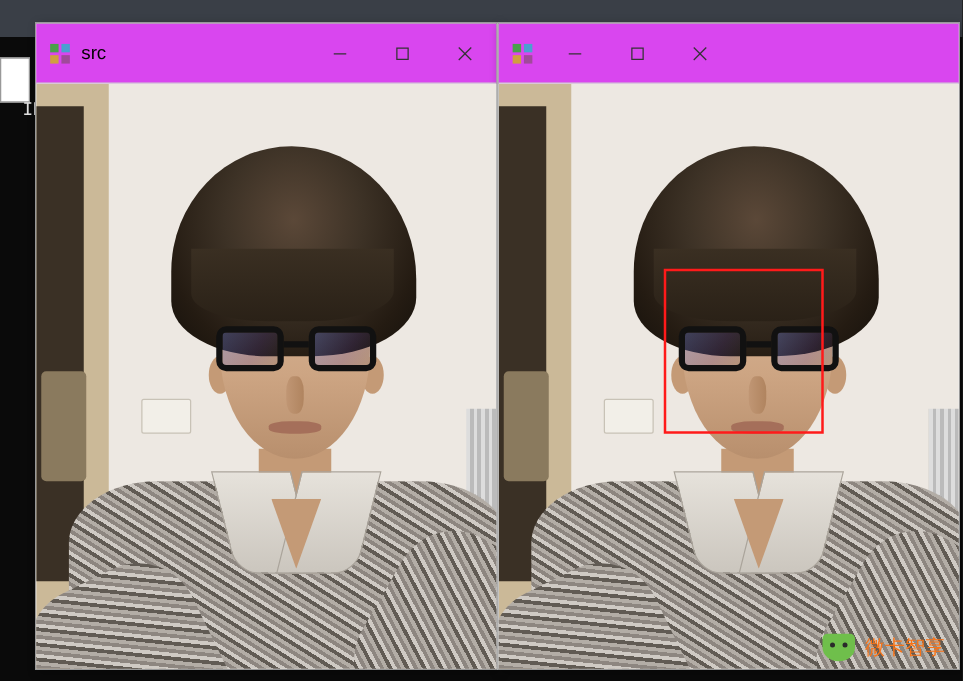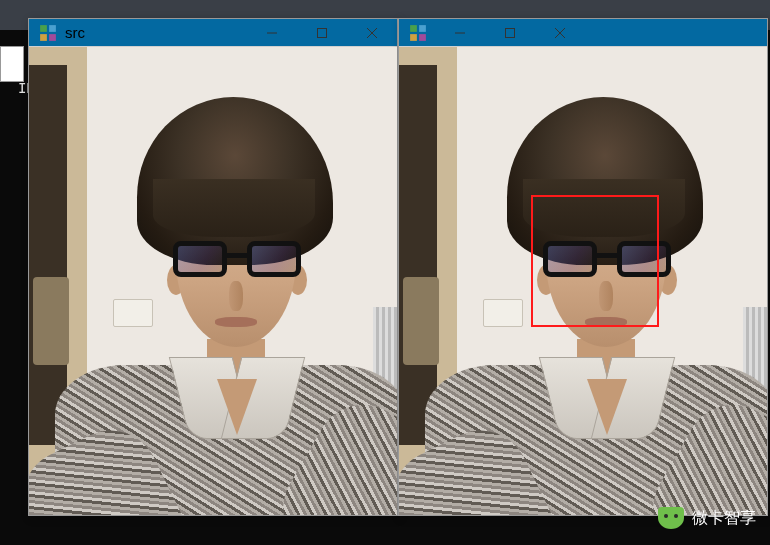--- a/index.html
+++ b/index.html
@@ -31,22 +31,22 @@
       display: flex;
       gap: 0;
     }
     .app-window {
       width: 370px;
       background: #fff;
       border: 1px solid #999;
       box-shadow: 2px 2px 8px rgba(0,0,0,0.3);
     }
     .window-title-bar {
-      height: 28px;
-      background: #0369a1;
+      height: 48px;
+      background: #d946ef;
       display: flex;
       align-items: center;
       border-bottom: 1px solid #d0d0d0;
     }
     .window-icon {
       width: 18px;
       height: 18px;
       margin-left: 10px;
       margin-right: 8px;
       display: inline-block;
@@ -186,21 +186,21 @@
       border:2px solid #ff1a1a;
       pointer-events:none;
     }
     .watermark {
       position:absolute;
       right:14px;
       bottom:16px;
       display:flex;
       align-items:center;
       gap:8px;
-      color:#ffffff;
+      color:#f97316;
       font-size:16px;
     }
     .wm-icon {
       width:26px; height:22px;
       background:#6fbf4b;
       border-radius:4px 4px 50% 50%;
       position:relative;
     }
     .wm-icon:before, .wm-icon:after {
       content:"";

